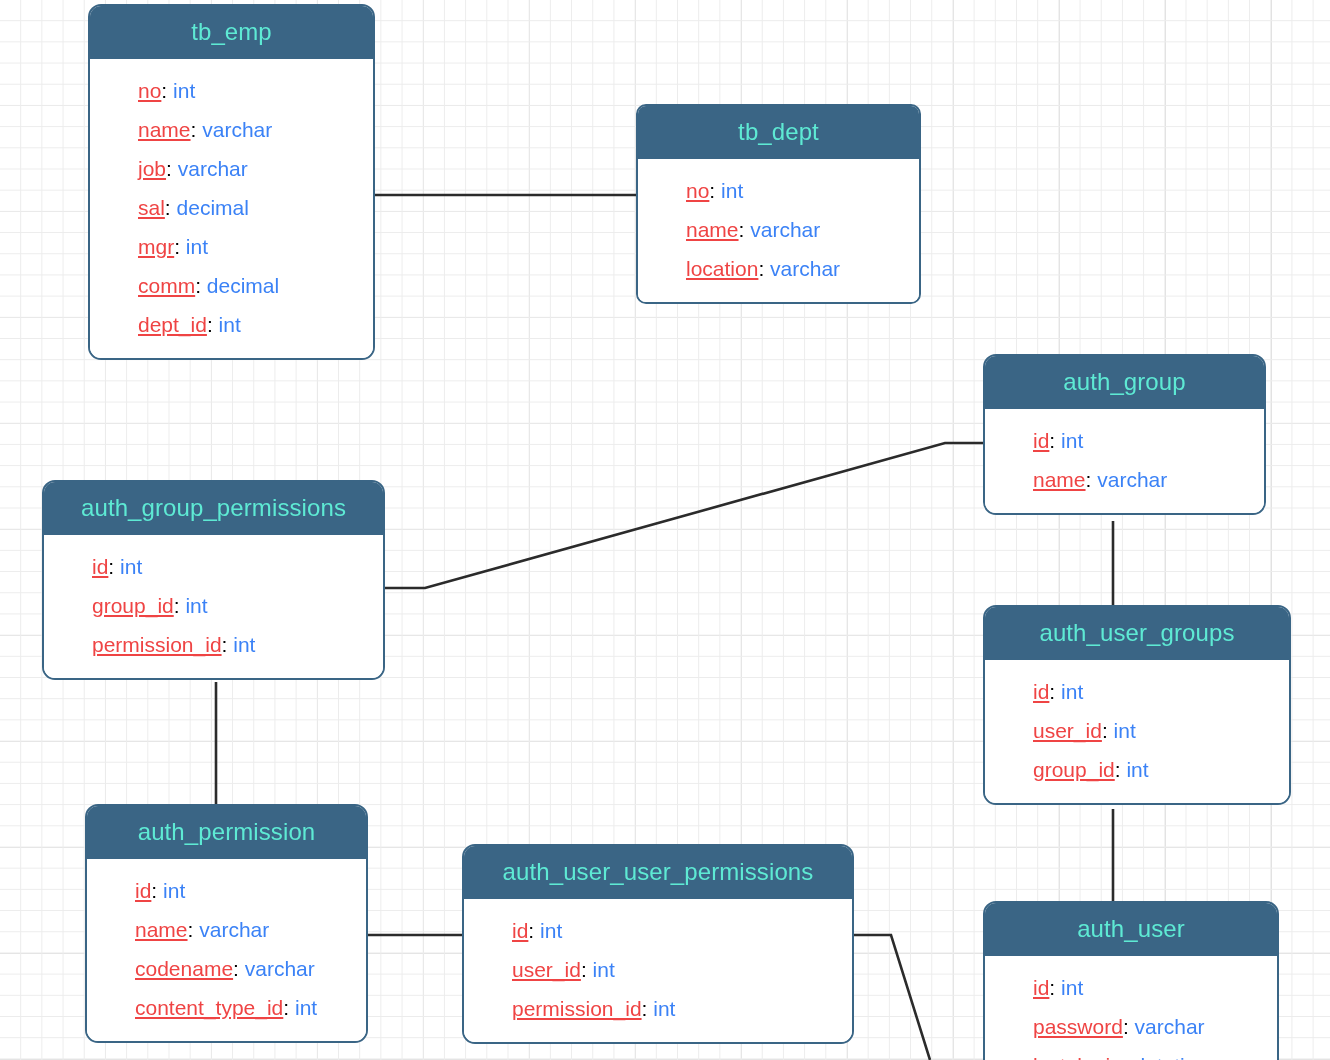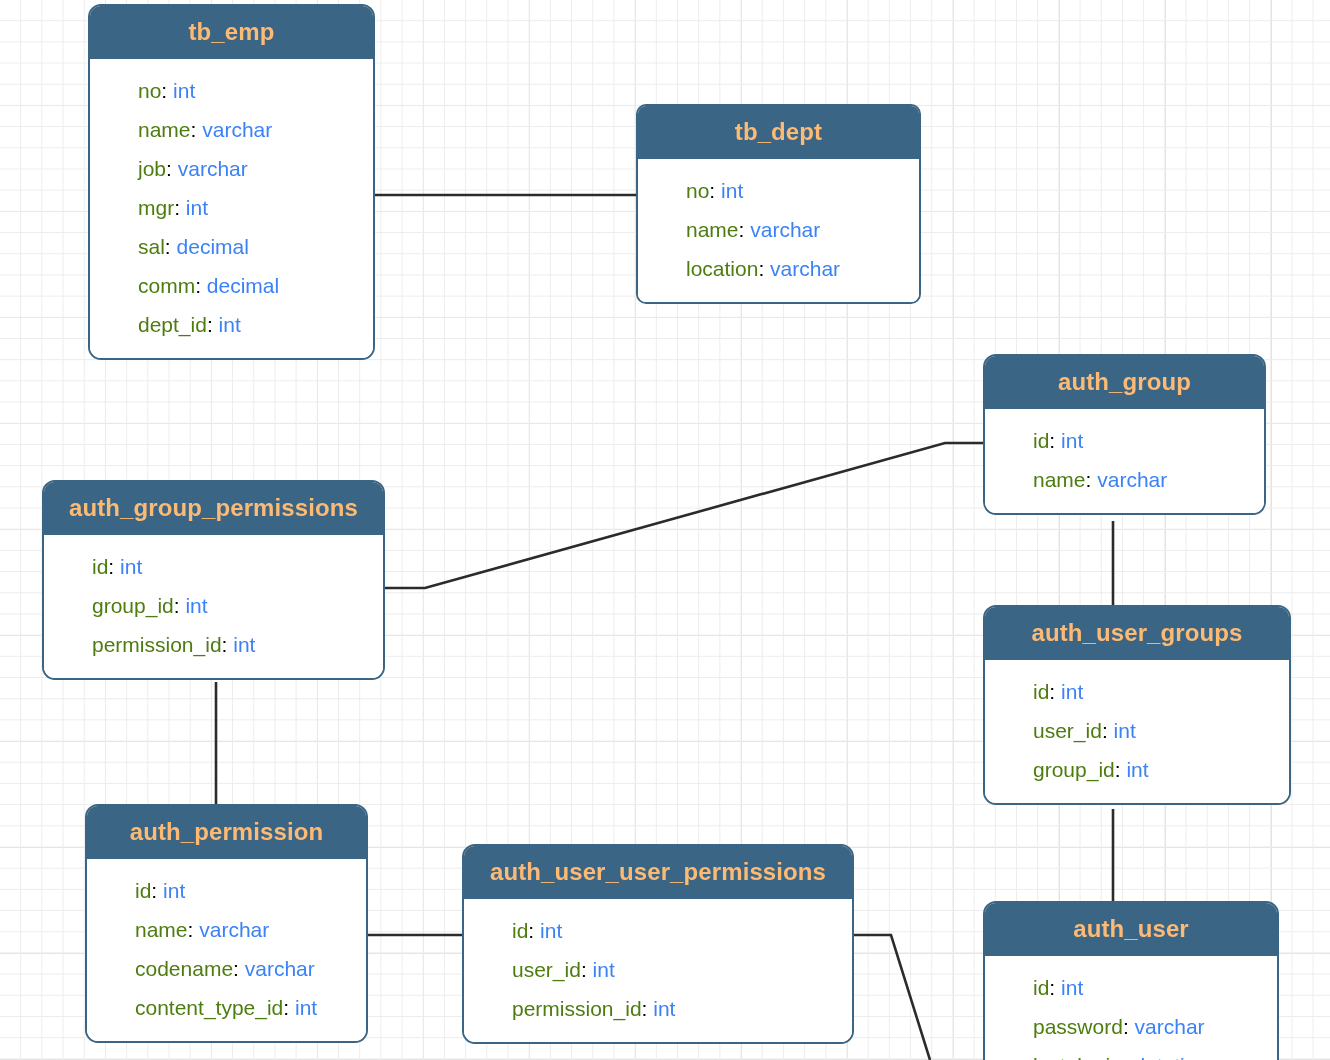--- a/index.html
+++ b/index.html
@@ -48,46 +48,47 @@
     box-sizing: border-box;
     border-radius: 13px;
     background: #ffffff;
     border: 2.5px solid #3a6585;
     overflow: hidden;
     z-index: 2;
   }
 
   .entity-header {
     background: #3a6585;
-    color: #fdba74;
+    color: #5eead4;
     text-align: center;
     font-size: 24px;
-    font-weight: bold;
+    font-weight: normal;
     line-height: 1;
     padding: 14px 10px 15px 10px;
     letter-spacing: 0.1px;
     white-space: nowrap;
   }
 
   .entity-body {
     background: #ffffff;
     padding: 12px 0 14px 0;
   }
 
   .attr {
     font-size: 21px;
     line-height: 1;
     padding: 9px 14px 9px 48px;
     white-space: nowrap;
     color: #000000;
   }
 
   .attr .aname {
-    color: #4d7c0f;
+    color: #ef4444;
     font-weight: normal;
+    text-decoration: underline;
   }
   .attr .colon {
     color: #000000;
   }
   .attr .atype {
     color: #3b82f6;
   }
 </style>
 </head>
 <body>
@@ -103,22 +104,22 @@
       <path d="M368,935 L462,935" fill="none" stroke="#2b2b2b" stroke-width="2.6" stroke-linecap="butt" stroke-linejoin="miter"></path>
       <path d="M854,935 L891,935 L930,1060" fill="none" stroke="#2b2b2b" stroke-width="2.6" stroke-linecap="butt" stroke-linejoin="miter"></path>
     </svg>
 
 <div class="entity" style="left: 88px; top: 4px; width: 287px;">
       <div class="entity-header">tb_emp</div>
       <div class="entity-body">
         <div class="attr"><span class="aname">no</span><span class="colon">: </span><span class="atype">int</span></div>
         <div class="attr"><span class="aname">name</span><span class="colon">: </span><span class="atype">varchar</span></div>
         <div class="attr"><span class="aname">job</span><span class="colon">: </span><span class="atype">varchar</span></div>
+        <div class="attr"><span class="aname">sal</span><span class="colon">: </span><span class="atype">decimal</span></div>
         <div class="attr"><span class="aname">mgr</span><span class="colon">: </span><span class="atype">int</span></div>
-        <div class="attr"><span class="aname">sal</span><span class="colon">: </span><span class="atype">decimal</span></div>
         <div class="attr"><span class="aname">comm</span><span class="colon">: </span><span class="atype">decimal</span></div>
         <div class="attr"><span class="aname">dept_id</span><span class="colon">: </span><span class="atype">int</span></div>
       </div>
     </div>
     <div class="entity" style="left: 636px; top: 104px; width: 285px; border-radius: 10px;">
       <div class="entity-header">tb_dept</div>
       <div class="entity-body">
         <div class="attr"><span class="aname">no</span><span class="colon">: </span><span class="atype">int</span></div>
         <div class="attr"><span class="aname">name</span><span class="colon">: </span><span class="atype">varchar</span></div>
         <div class="attr"><span class="aname">location</span><span class="colon">: </span><span class="atype">varchar</span></div>

